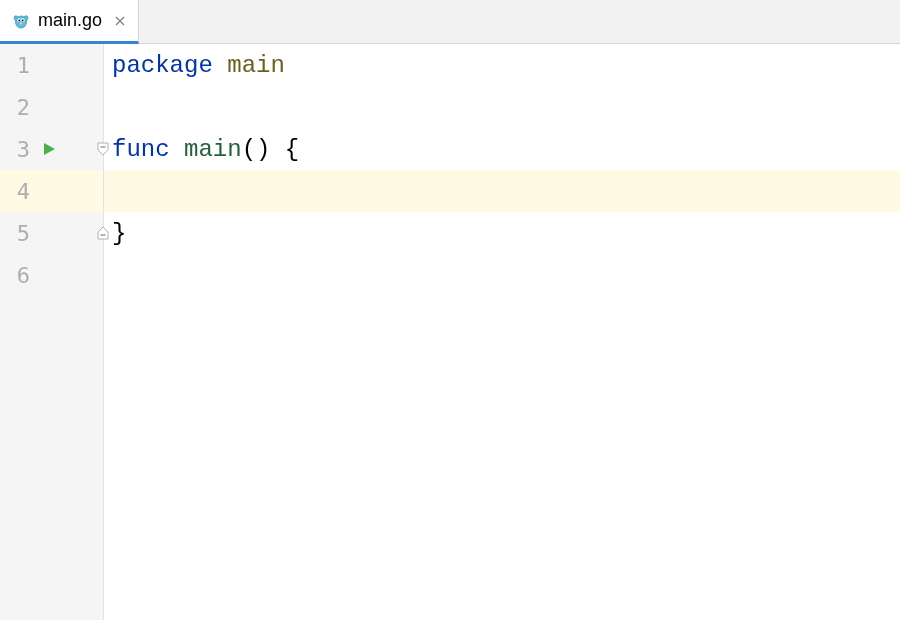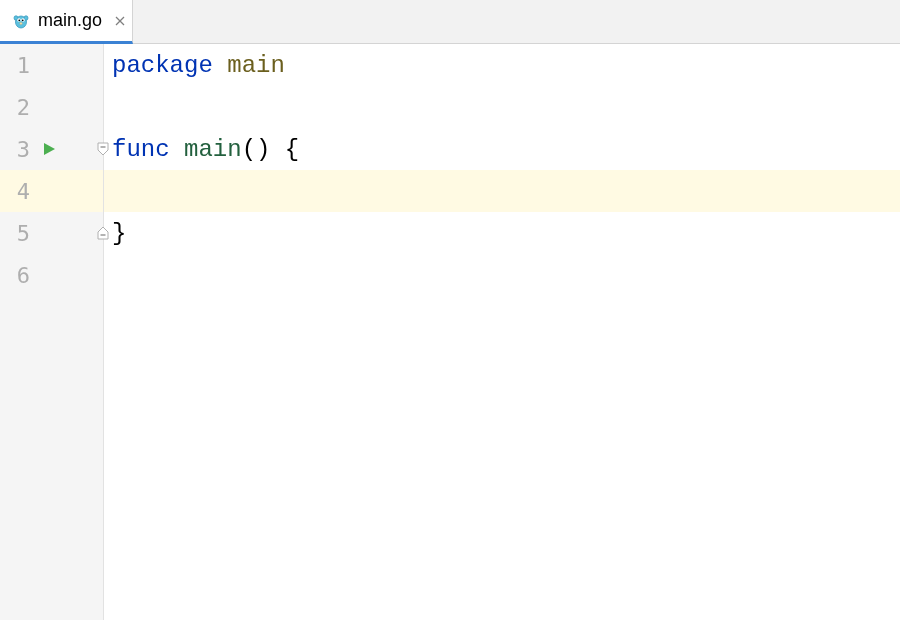--- a/index.html
+++ b/index.html
@@ -13,21 +13,21 @@
     .tab-bar {
       height: 44px;
       background: #f2f2f2;
       border-bottom: 1px solid #d4d4d4;
       display: flex;
       align-items: stretch;
     }
     .tab {
       display: flex;
       align-items: center;
-      padding: 0 4px 0 12px;
+      padding: 0 10px 0 12px;
       background: #ffffff;
       border-right: 1px solid #d4d4d4;
       border-bottom: 3px solid #3b82d4;
       gap: 8px;
       position: relative;
       margin-bottom: -1px;
     }
     .tab-icon {
       width: 18px;
       height: 18px;

